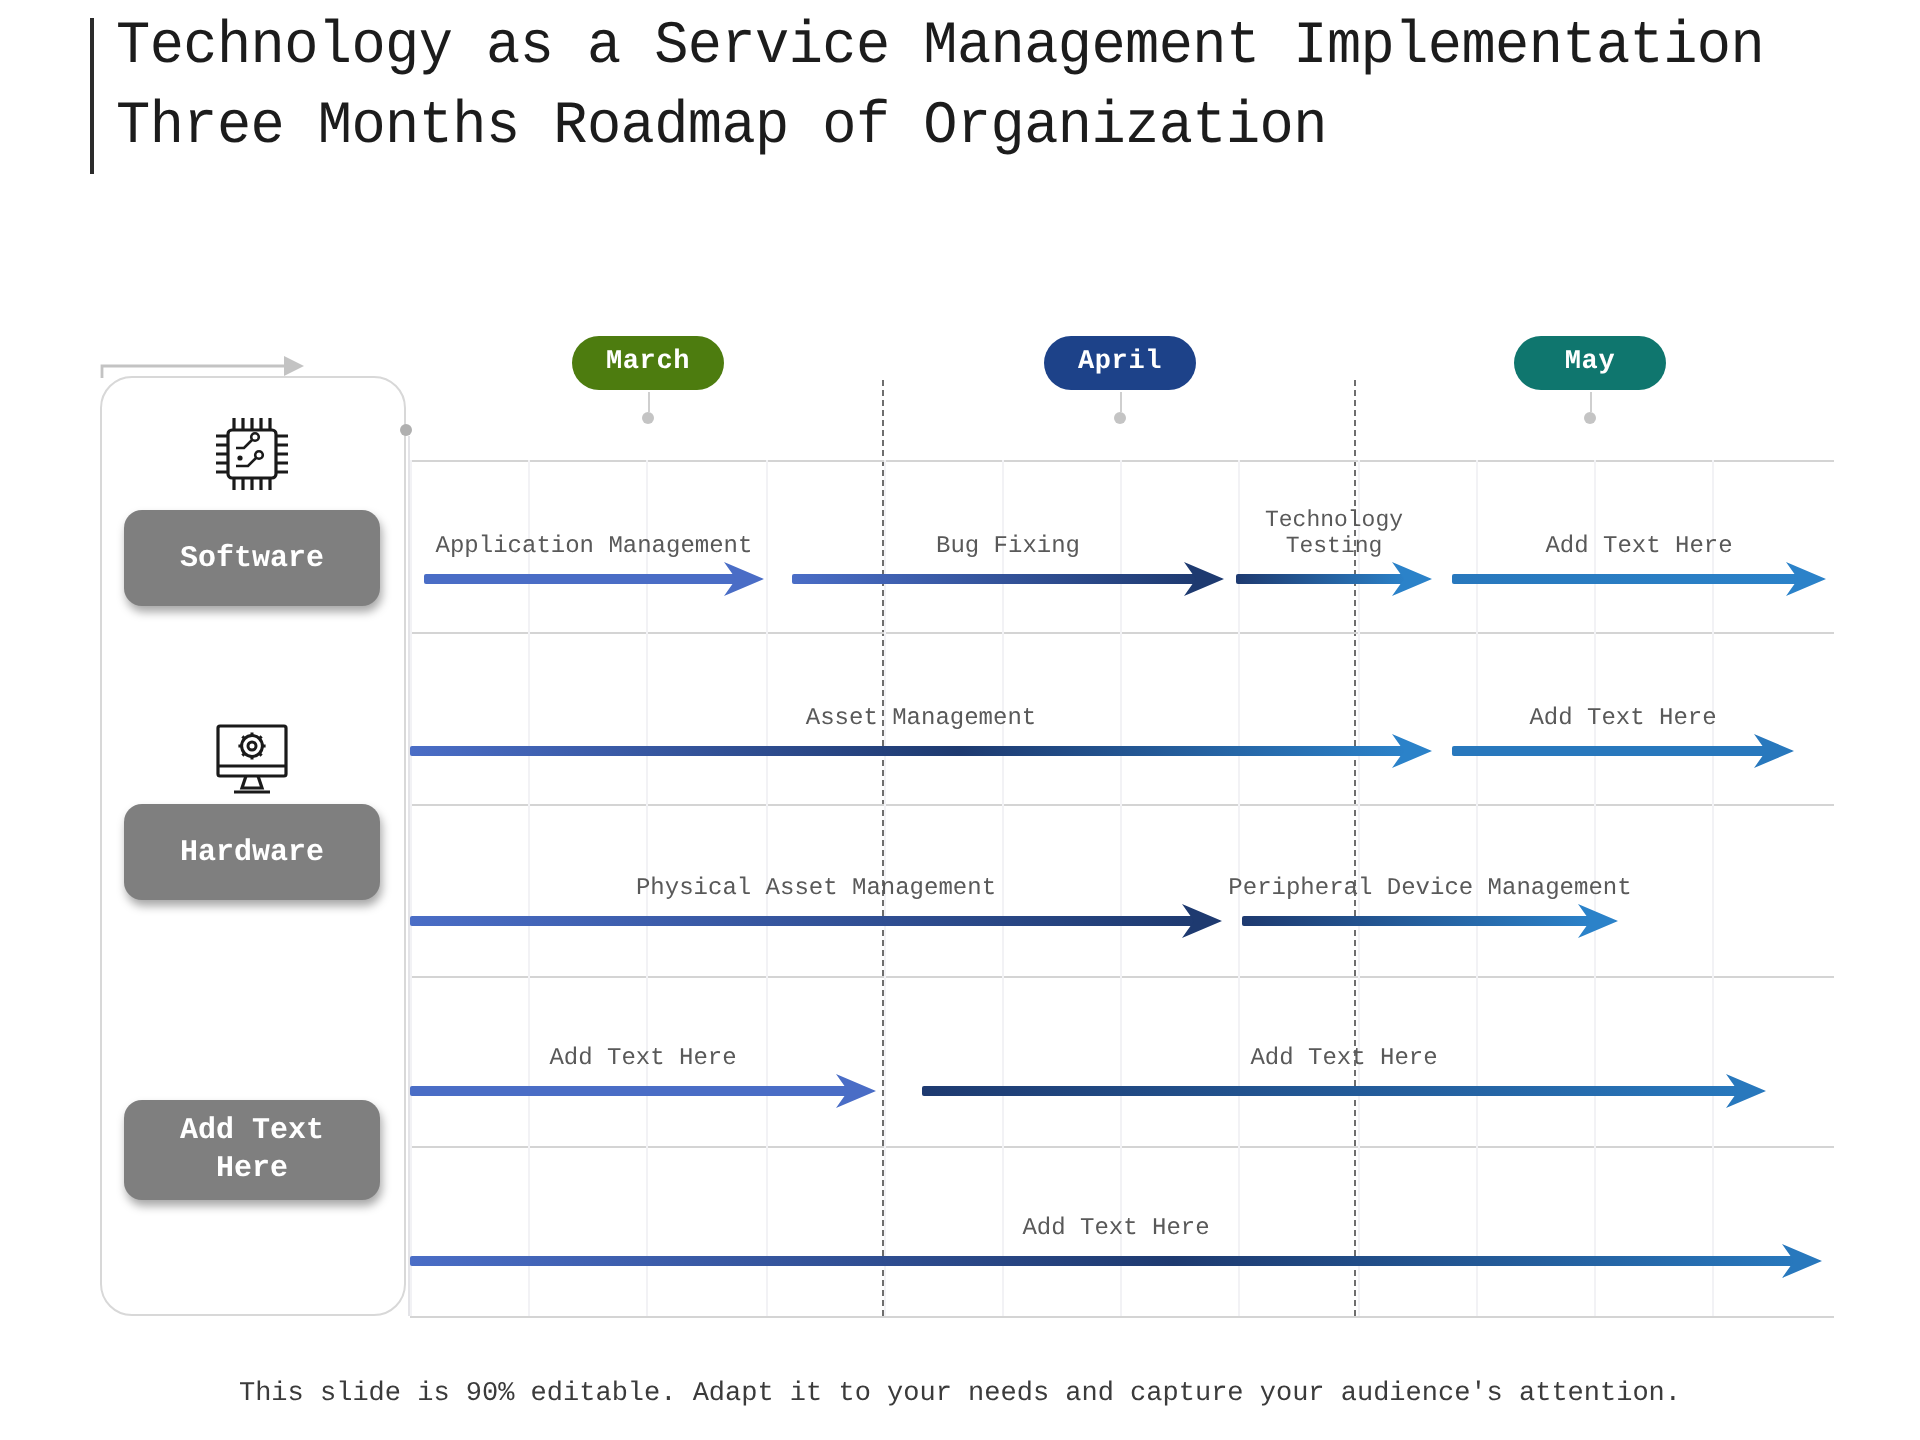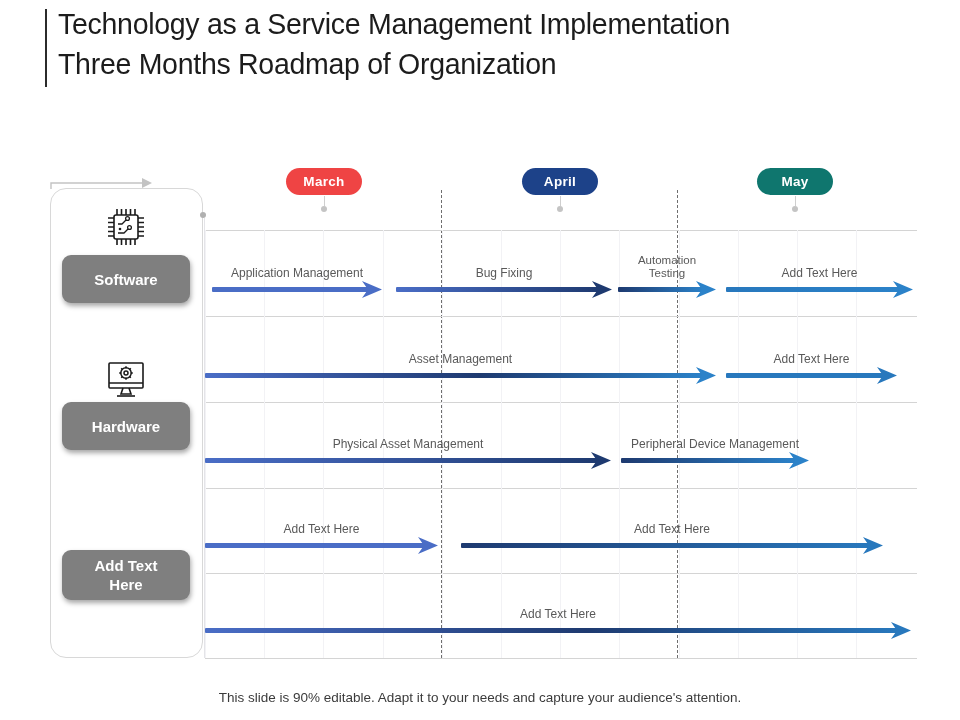--- a/index.html
+++ b/index.html
@@ -1,17 +1,17 @@
 <!DOCTYPE html>
 <html><head>
 <meta charset="utf-8">
 <style>
   html,body{margin:0;padding:0;background:#fff;}
   .slide{position:relative;width:960px;height:720px;background:#ffffff;overflow:hidden;
-         font-family:Liberation Sans, sans-serif;}
+         font-family:Liberation Mono, monospace;}
   
   .title-accent{position:absolute;left:45px;top:9px;width:2px;height:78px;background:#2b2b2b;}
   .title{position:absolute;left:58px;top:4px;margin:0;font-weight:400;color:#1c1c1c;
          font-size:30px;line-height:40px;letter-spacing:-.3px;transform:scaleX(.95);transform-origin:left top;}
   
   .month-col{position:absolute;top:168px;width:0;}
   .month-pill{position:absolute;left:0;top:0;transform:translateX(-50%);min-width:76px;height:27px;
       border-radius:14px;color:#fff;font-weight:700;font-size:13.5px;display:flex;align-items:center;
       justify-content:center;padding:0 14px;box-sizing:border-box;letter-spacing:.3px;}
   .month-stem{position:absolute;left:-.5px;top:28px;width:1px;height:10px;background:#cfcfcf;}
@@ -46,21 +46,21 @@
 </style>
 </head>
 <body>
 
 <div class="slide">
 
   <div class="title-accent"></div>
   <h1 class="title"><span>Technology as a Service Management Implementation</span><br><span>Three Months Roadmap of Organization</span></h1>
 
   <div class="month-col" id="month-col-0" style="left: 324px;">
-    <div class="month-pill" style="background: #ef4444;">March</div>
+    <div class="month-pill" style="background: #4d7c0f;">March</div>
     <div class="month-stem"></div>
     <div class="month-dot"></div>
   </div>
   <div class="month-col" id="month-col-1" style="left: 560px;">
     <div class="month-pill" style="background: rgb(29, 66, 137); text-align: center;">April</div>
     <div class="month-stem"></div>
     <div class="month-dot"></div>
   </div>
   <div class="month-col" id="month-col-2" style="left: 795px;">
     <div class="month-pill" style="background: #0f766e;">May</div>
@@ -136,21 +136,21 @@
         <div class="task-label">Application Management</div>
         <div class="task-bar" style="width: 158px; background: rgb(74, 109, 198);"></div>
         <div class="task-head" style="left: 150px; background: rgb(74, 109, 198);"></div>
       </div>
       <div class="task" style="left: 396px; top: 248px; width: 216px;">
         <div class="task-label">Bug Fixing</div>
         <div class="task-bar" style="width: 204px; background: linear-gradient(90deg, rgb(74, 109, 198), rgb(30, 58, 112));"></div>
         <div class="task-head" style="left: 196px; background: rgb(30, 58, 112);"></div>
       </div>
       <div class="task" style="left: 618px; top: 248px; width: 98px;">
-        <div class="task-label wrap">Automation Testing</div>
+        <div class="task-label wrap">Technology Testing</div>
         <div class="task-bar" style="width: 86px; background: linear-gradient(90deg, rgb(30, 58, 112), rgb(43, 130, 201));"></div>
         <div class="task-head" style="left: 78px; background: rgb(43, 130, 201);"></div>
       </div>
       <div class="task" style="left: 726px; top: 248px; width: 187px;">
         <div class="task-label">Add Text Here</div>
         <div class="task-bar" style="width: 175px; background: linear-gradient(90deg, rgb(40, 120, 189), rgb(43, 130, 201));"></div>
         <div class="task-head" style="left: 167px; background: rgb(43, 130, 201);"></div>
       </div>
       <div class="task" style="left: 205px; top: 334px; width: 511px;">
         <div class="task-label">Asset Management</div>

